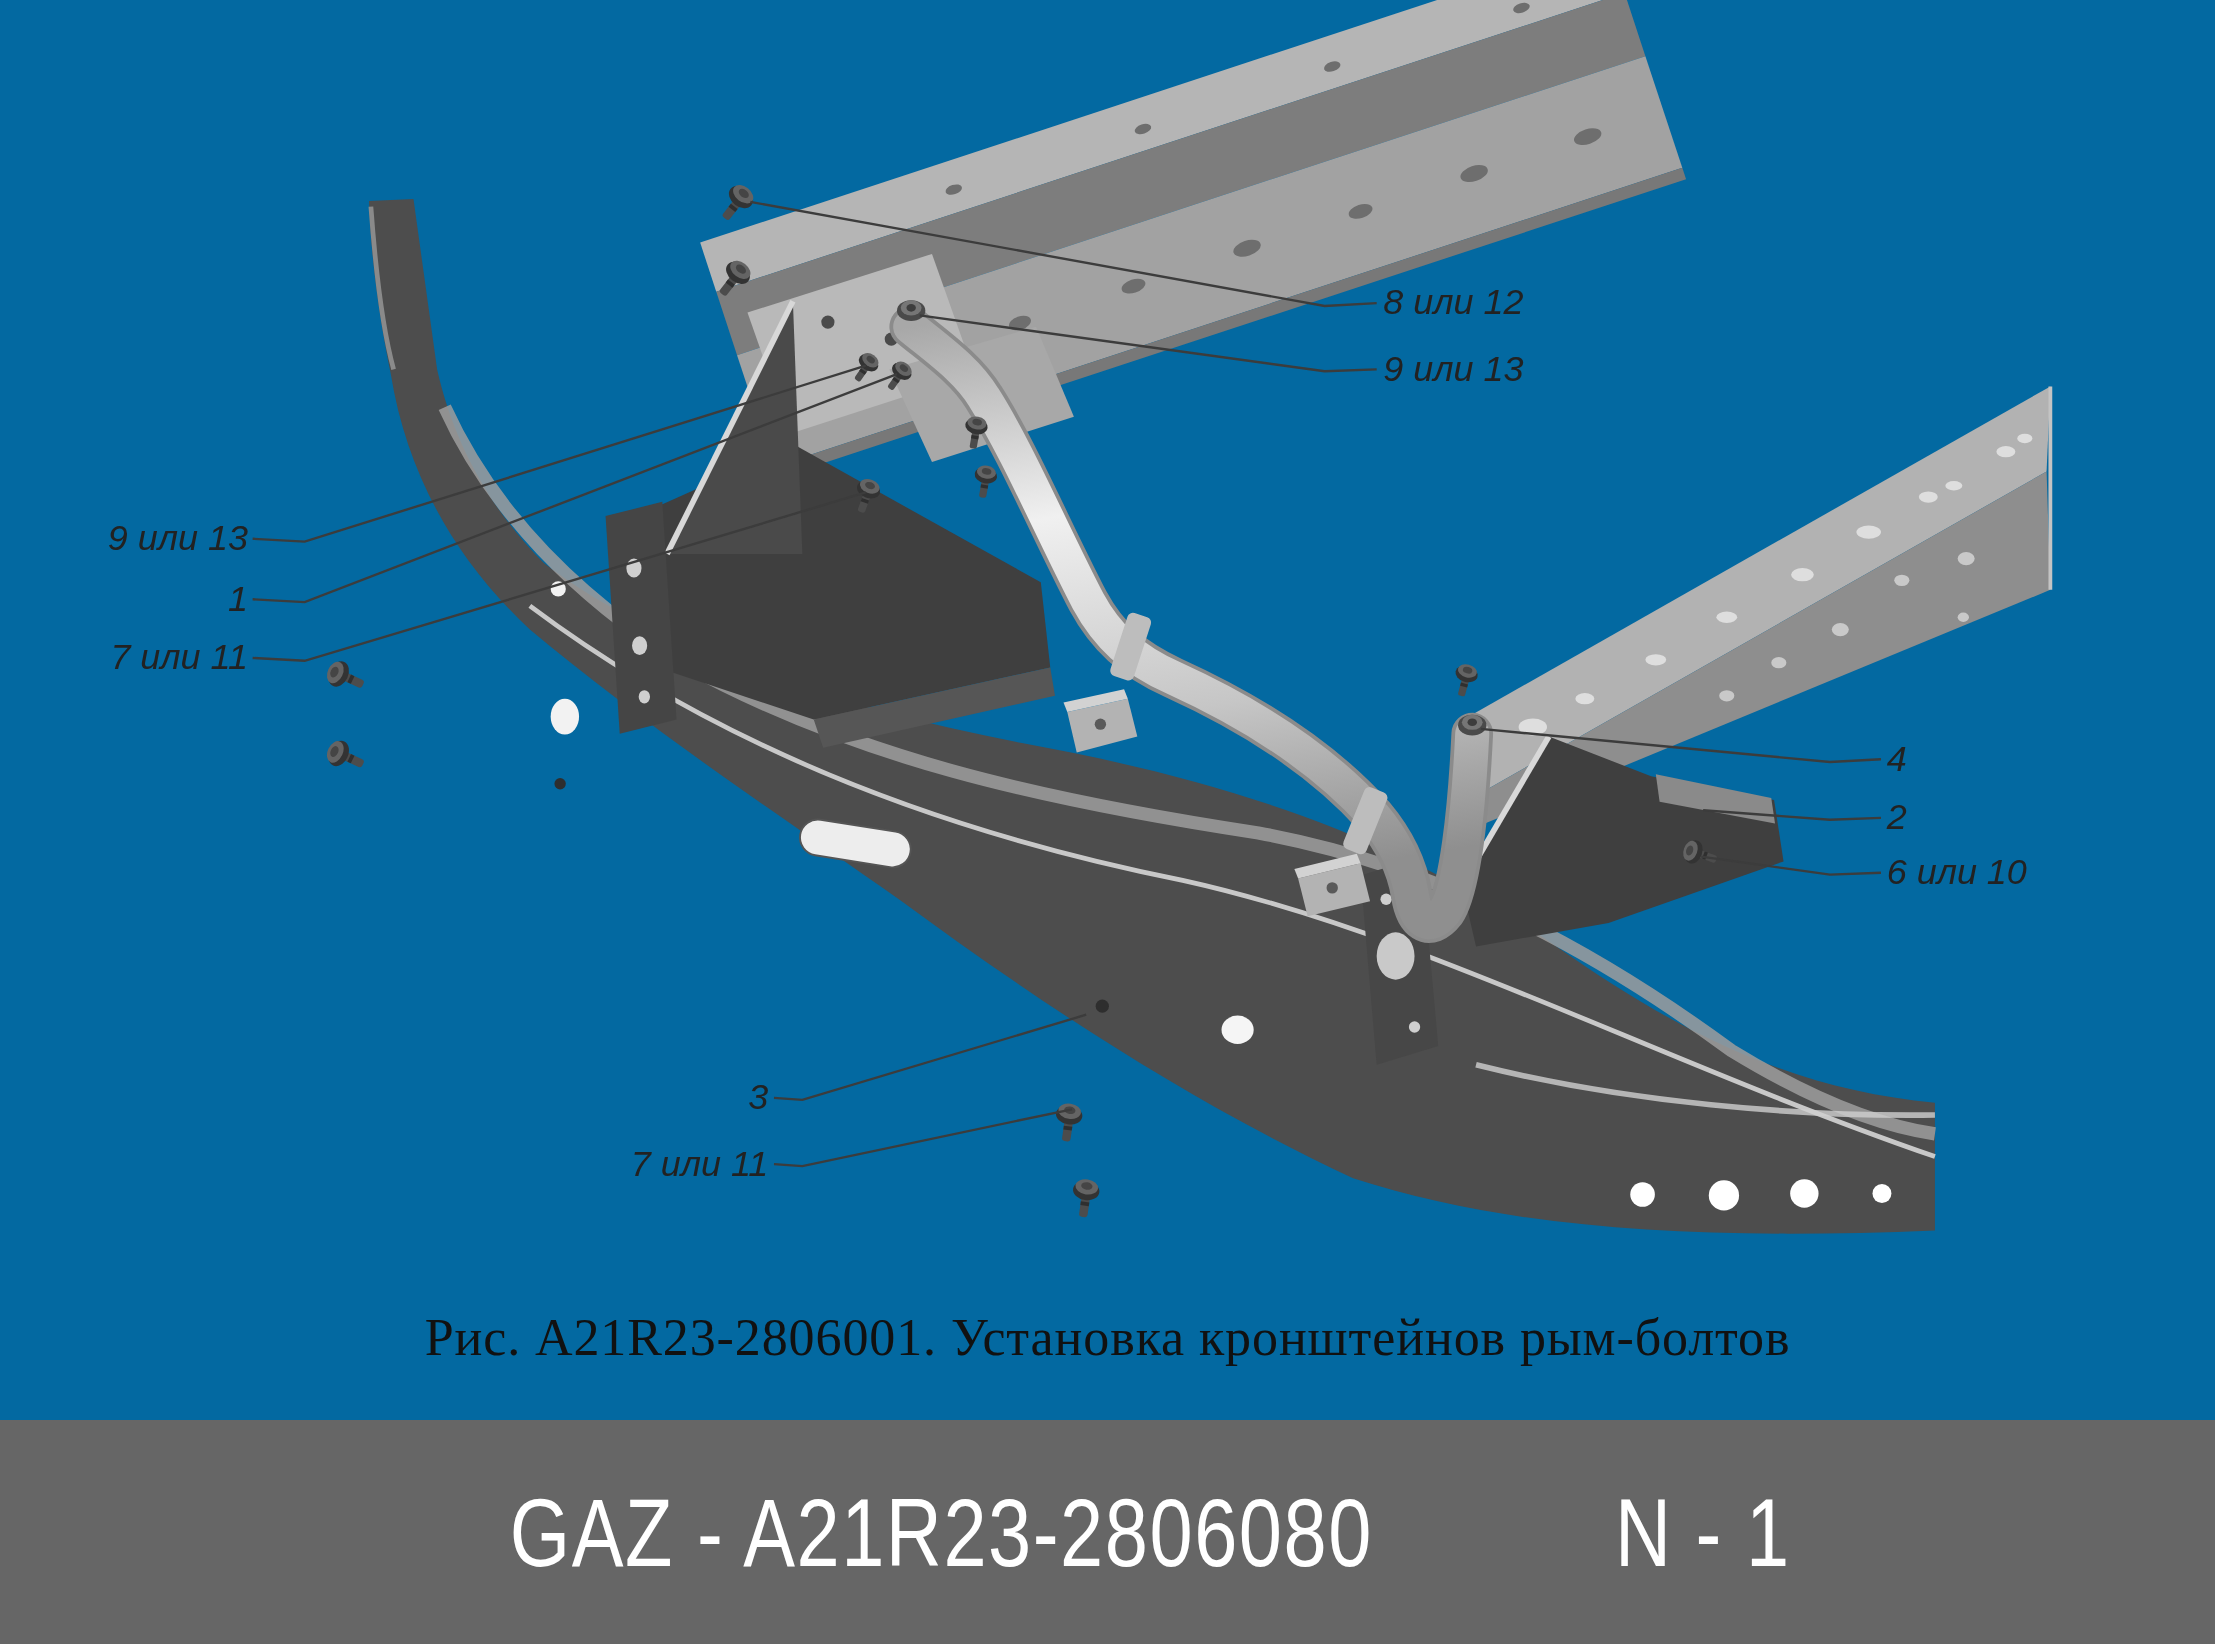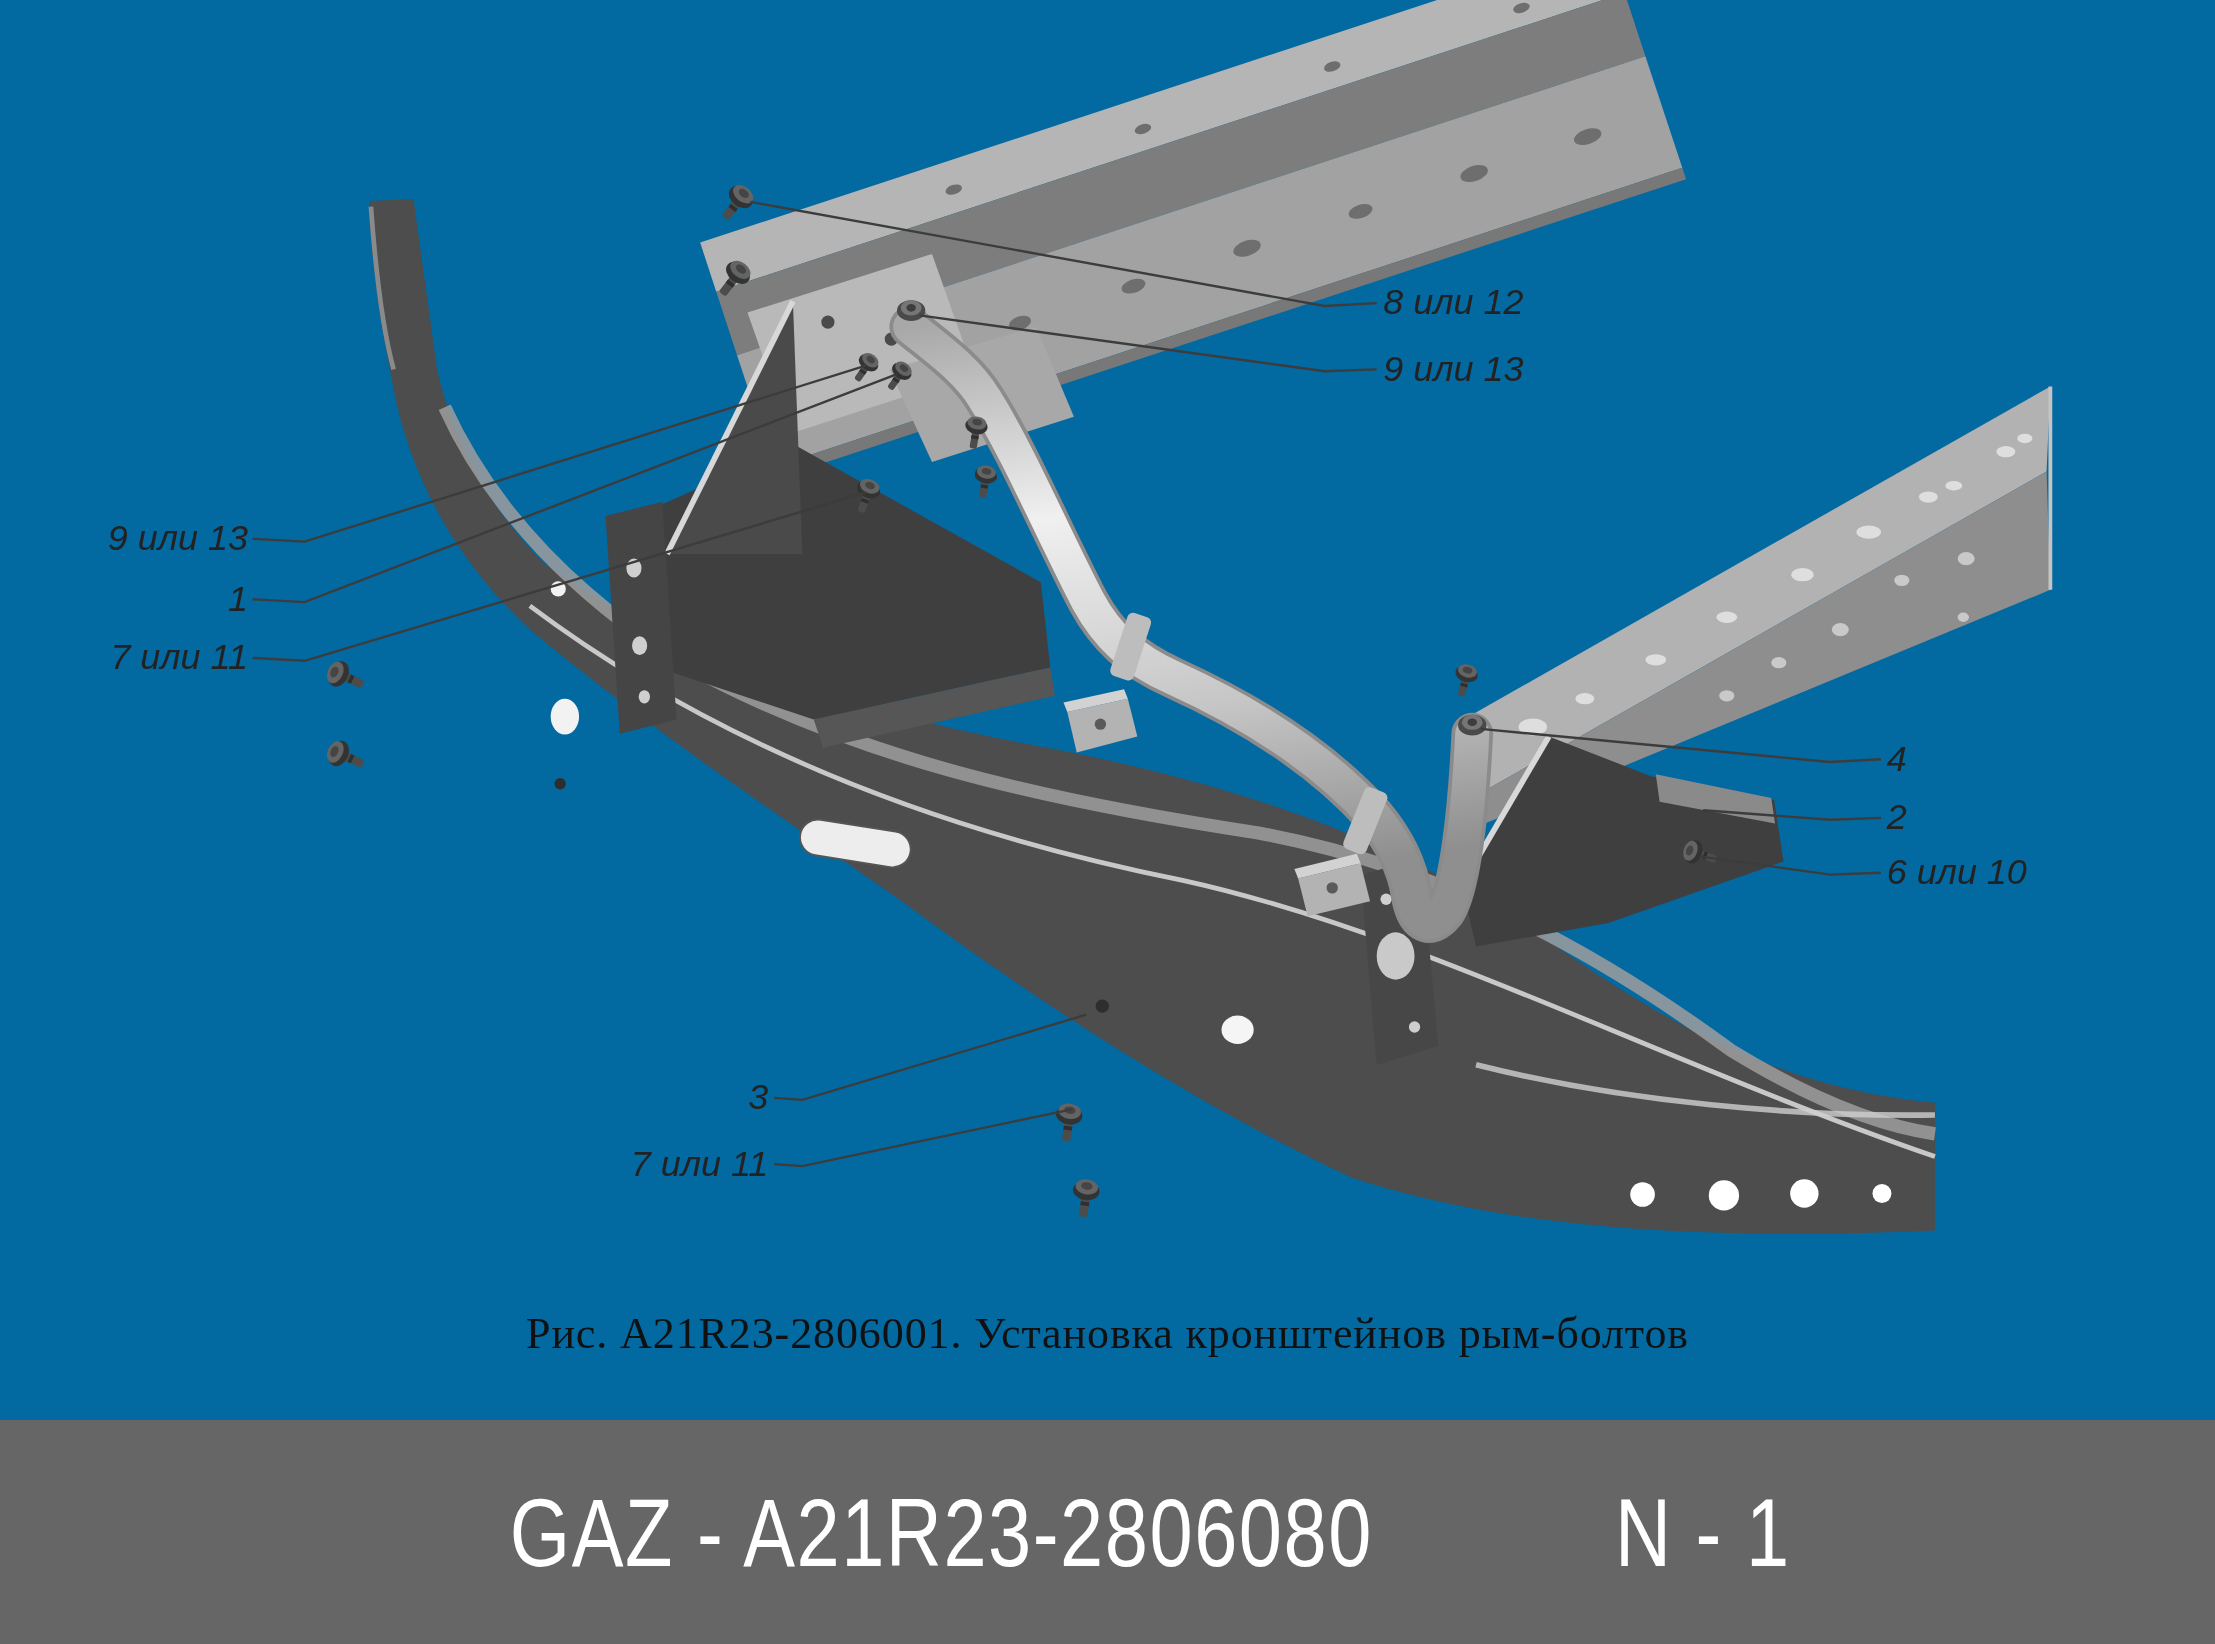--- a/index.html
+++ b/index.html
@@ -1,21 +1,21 @@
 <!DOCTYPE html>
 <html style="font-size:15px"><head>
 <meta charset="utf-8">
 <style>
   html,body{margin:0;padding:0;background:#ffffff;}
   .screen{position:relative;width:2215px;height:1645px;background:#0369a1;overflow:hidden;
           font-family:"Liberation Sans",sans-serif;}
   .diagram-svg{position:absolute;left:0;top:0;width:2215px;height:1420px;}
   .callout{font-family:"Liberation Sans",sans-serif;font-style:italic;font-size:38px;fill:#222222;}
   .caption{position:absolute;left:0;top:1308px;width:100%;text-align:center;
-           font-family:"Liberation Serif",serif;font-size:44px;color:#111111;letter-spacing:0.9px;}
+           font-family:"Liberation Serif",serif;font-size:52px;color:#111111;letter-spacing:0.9px;}
   .footer{position:absolute;left:0;top:1420px;width:100%;height:225px;background:#666666;
           display:flex;align-items:center;justify-content:center;gap:112px;}
   .footer span{color:#ffffff;font-family:"Liberation Sans",sans-serif;font-size:97px;
                font-weight:400;white-space:nowrap;transform:scaleX(0.80);transform-origin:center;
                letter-spacing:1.9px;}
 </style>
 </head>
 <body>
 
 <div class="screen">

